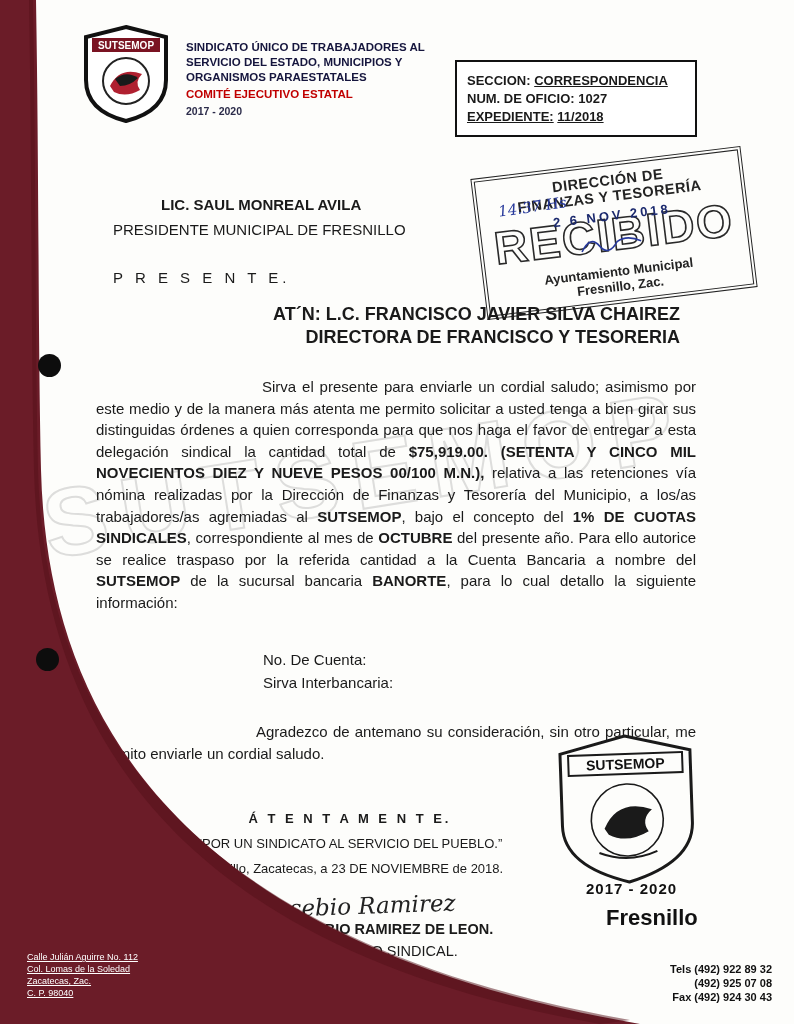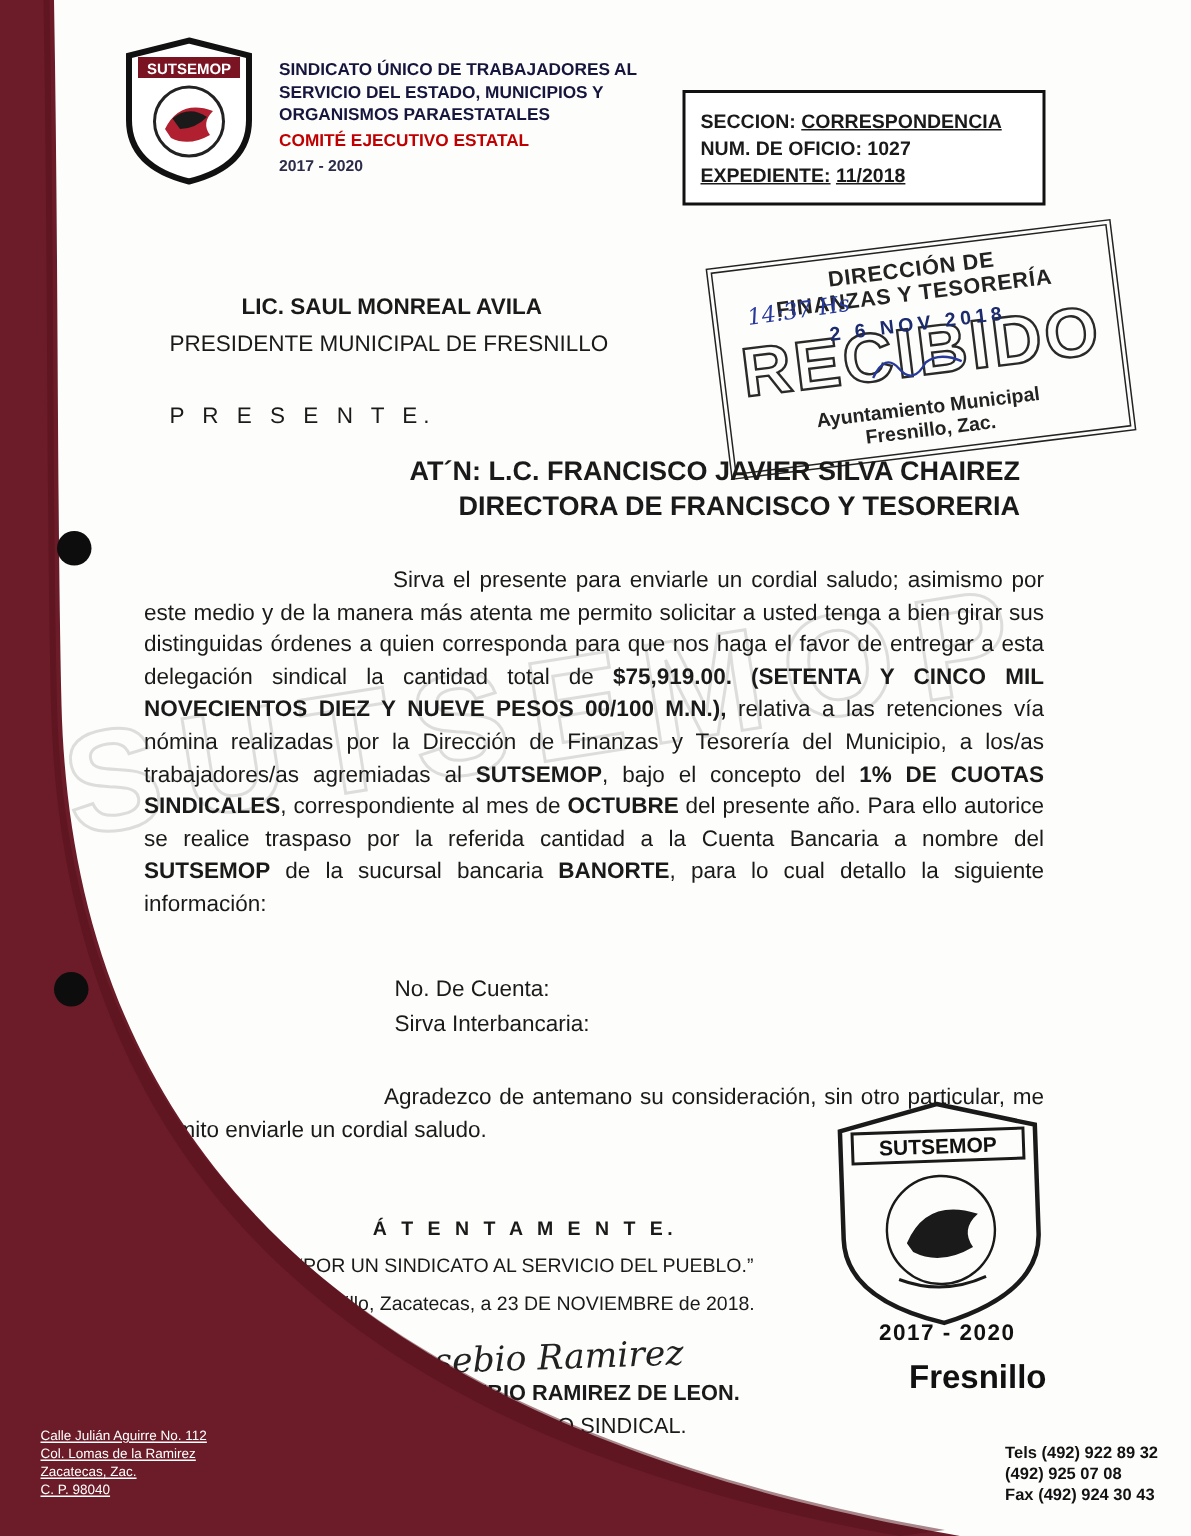--- a/index.html
+++ b/index.html
@@ -63,21 +63,21 @@
 
   
   .bstamp{position:absolute;left:552px;top:732px;transform:rotate(-2deg);}
   .bstamp-period{position:absolute;left:586px;top:880px;font-size:15px;font-weight:700;
                  letter-spacing:1px;color:#111;}
   .bstamp-city{position:absolute;left:582px;top:905px;font-size:22px;font-weight:700;color:#111;margin-left:24px;}
 
   
   .addr{position:absolute;left:27px;top:951px;z-index:5;color:#fff;font-size:9px;
         line-height:12px;text-decoration:underline;}
-  .phones{position:absolute;right:22px;top:962px;z-index:5;text-align:left;font-size:11px;
+  .phones{position:absolute;right:22px;top:962px;z-index:5;text-align:right;font-size:11px;
           font-weight:700;line-height:14px;color:#111;}
 </style>
 </head>
 <body>
 
 <div class="page">
 
   <div class="watermark">SUTSEMOP</div>
 
   <div class="content">
@@ -186,18 +186,18 @@
   <svg class="swoosh" width="794" height="1024" viewBox="0 0 794 1024">
     <path d="M0 0 H36 C39 170 38 340 41 470 C47 700 160 940 640 1024 L0 1024 Z" fill="#6b1c28"></path>
     <path d="M0 0 H33 C36 170 35 340 38 470 C44 695 155 935 630 1020 L600 1024 C150 945 40 705 34 470 C31 340 32 170 29 0 Z" fill="#531018" opacity="0.5"></path>
   </svg>
 
   <div class="hole" style="left:38px;top:354px;"></div>
   <div class="hole" style="left:36px;top:648px;"></div>
 
   <div class="addr">
     <div>Calle Julián Aguirre No. 112</div>
-    <div>Col. Lomas de la Ramirez</div>
+    <div>Col. Lomas de la Soledad</div>
     <div>Zacatecas, Zac.</div>
     <div>C. P. 98040</div>
   </div>
 
 </div>
 
 </body></html>

